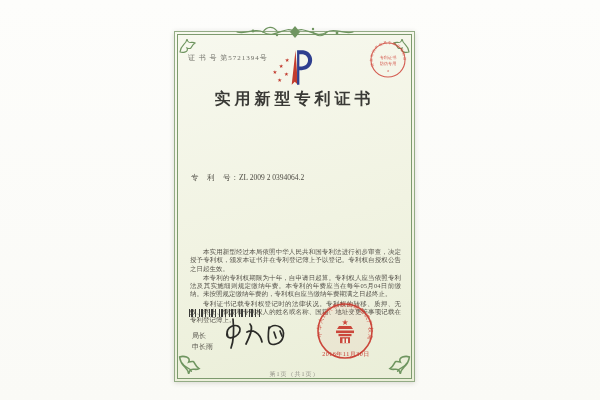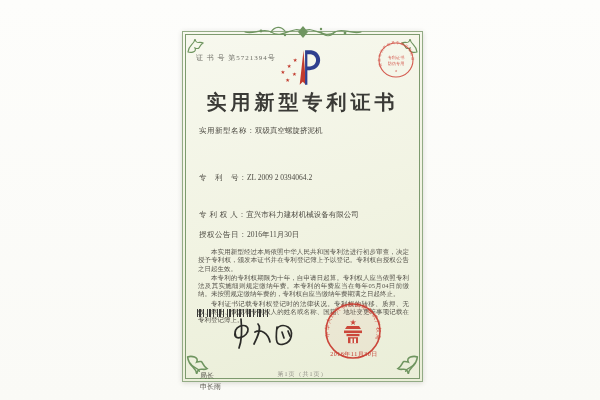--- a/index.html
+++ b/index.html
@@ -4,55 +4,55 @@
 <style>
   html,body{margin:0;padding:0;}
   body{
     width:600px;height:400px;overflow:hidden;
     background:#fcfcfa;
     font-family:"Liberation Serif","DejaVu Serif",serif;
     position:relative;
   }
   .photo{position:absolute;inset:0;background:linear-gradient(180deg,#fdfdfb 0%,#fafaf6 100%);}
   .cert{
-    position:absolute;left:182px;top:31px;width:239px;height:349px;
+    position:absolute;left:174px;top:31px;width:239px;height:349px;
     background:linear-gradient(165deg,#f7f8ee 0%,#f1f3e2 55%,#eaeed8 100%);
     border:1px solid #93ab85;
     outline:1px solid #7d9a6e;
     outline-offset:-4px;
     box-shadow:0 1px 5px rgba(60,60,40,.18);
   }
   .top-ornament{position:absolute;left:50%;top:-9px;transform:translateX(-50%);}
   .corner{position:absolute;width:20px;height:20px;}
   .c-tl{left:3px;top:3px;}
   .c-tr{right:3px;top:3px;transform:scaleX(-1);}
   .c-bl{left:2px;bottom:2px;transform:scaleY(-1);width:26px;height:26px;}
   .c-br{right:2px;bottom:2px;transform:scale(-1,-1);width:26px;height:26px;}
   .cert-no{
     position:absolute;left:13px;top:21px;font-size:7px;color:#6e6e66;letter-spacing:1px;
   }
   .security-seal{position:absolute;left:193px;top:8px;opacity:.85;}
   .logo{position:absolute;left:96px;top:16px;}
   .title{
     position:absolute;left:0;top:57px;width:100%;text-align:center;
-    font-size:20px;font-weight:bold;color:#3a3a36;letter-spacing:4px;
+    font-size:16px;font-weight:bold;color:#3a3a36;letter-spacing:4px;
   }
   .field{position:absolute;left:16px;width:210px;font-size:7.5px;color:#4c4a42;white-space:nowrap;}
   .f0{top:94px}.f1{top:118px}.f2{top:141px}.f3{top:159px}.f4{top:178px}.f5{top:198px}
   .flabel{letter-spacing:.5px;}
   .body-text{
     position:absolute;left:15px;top:216px;width:211px;
     font-size:6.5px;line-height:1.27;color:#55524a;text-align:justify;
   }
   .body-text p{margin:0 0 1px 0;text-indent:2em;}
   .barcode{
     position:absolute;left:14px;top:277px;width:72px;height:8px;
     background:repeating-linear-gradient(90deg,#3a3a38 0 1px,transparent 1px 2px,#3a3a38 2px 4px,transparent 4px 6px,#3a3a38 6px 7px,transparent 7px 10px);
   }
-  .issuer{position:absolute;left:17px;top:299px;font-size:7px;color:#55524a;line-height:1.6;margin-top:40px;}
+  .issuer{position:absolute;left:17px;top:299px;font-size:7px;color:#55524a;line-height:1.6;}
   .signature{position:absolute;left:44px;top:284px;}
   .official-seal{position:absolute;left:140px;top:269px;opacity:.92;}
   .seal-date{
     position:absolute;left:133px;top:318px;width:76px;text-align:center;
     font-size:6px;color:#c4372c;letter-spacing:.5px;
   }
   .page-footer{
     position:absolute;left:0;top:338px;width:100%;text-align:center;
     font-size:6px;color:#8e8e84;letter-spacing:1px;
   }
@@ -115,31 +115,22 @@
         <text x="2" y="34">★</text>
         <text x="10" y="26">★</text>
         <text x="8" y="44">★</text>
         <text x="17" y="36">★</text>
         <text x="18" y="18">★</text>
       </g>
     </svg>
 
     <div class="title">实用新型专利证书</div>
 
-    <div class="field f0">
-      <span class="flabel">实用新型名称：</span><span class="fvalue">双级真空螺旋挤泥机</span>
-    </div>
     <div class="field f2">
       <span class="flabel">专　利　号：</span><span class="fvalue">ZL 2009 2 0394064.2</span>
-    </div>
-    <div class="field f4">
-      <span class="flabel">专 利 权 人：</span><span class="fvalue">宜兴市科力建材机械设备有限公司</span>
-    </div>
-    <div class="field f5">
-      <span class="flabel">授权公告日：</span><span class="fvalue">2016年11月30日</span>
     </div>
 
     <div class="body-text">
       <p>本实用新型经过本局依照中华人民共和国专利法进行初步审查，决定授予专利权，颁发本证书并在专利登记簿上予以登记。专利权自授权公告之日起生效。</p>
       <p>本专利的专利权期限为十年，自申请日起算。专利权人应当依照专利法及其实施细则规定缴纳年费。本专利的年费应当在每年05月04日前缴纳。未按照规定缴纳年费的，专利权自应当缴纳年费期满之日起终止。</p>
       <p>专利证书记载专利权登记时的法律状况。专利权的转移、质押、无效、终止、恢复和专利权人的姓名或名称、国籍、地址变更等事项记载在专利登记簿上。</p>
     </div>
 
     <div class="barcode"></div>
 

